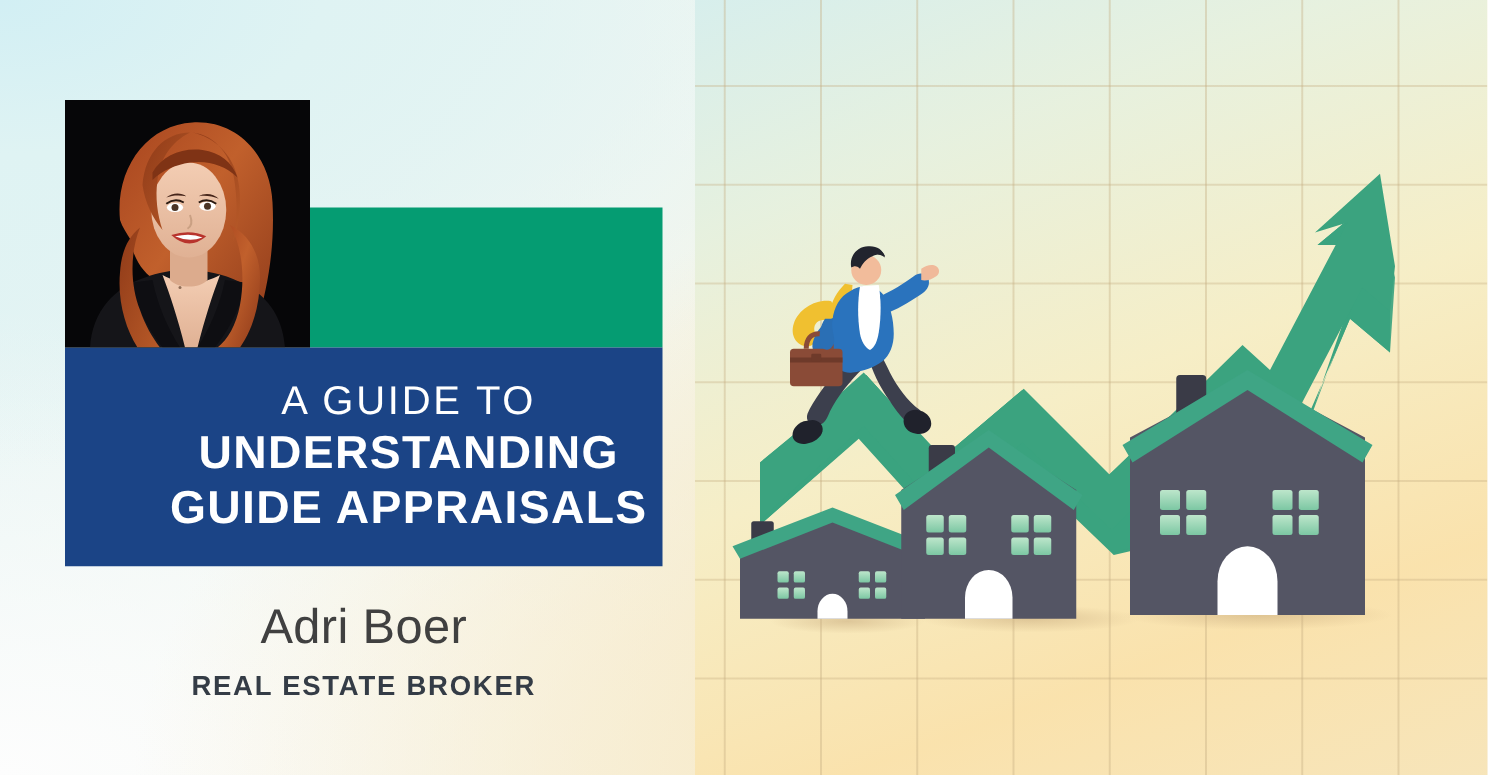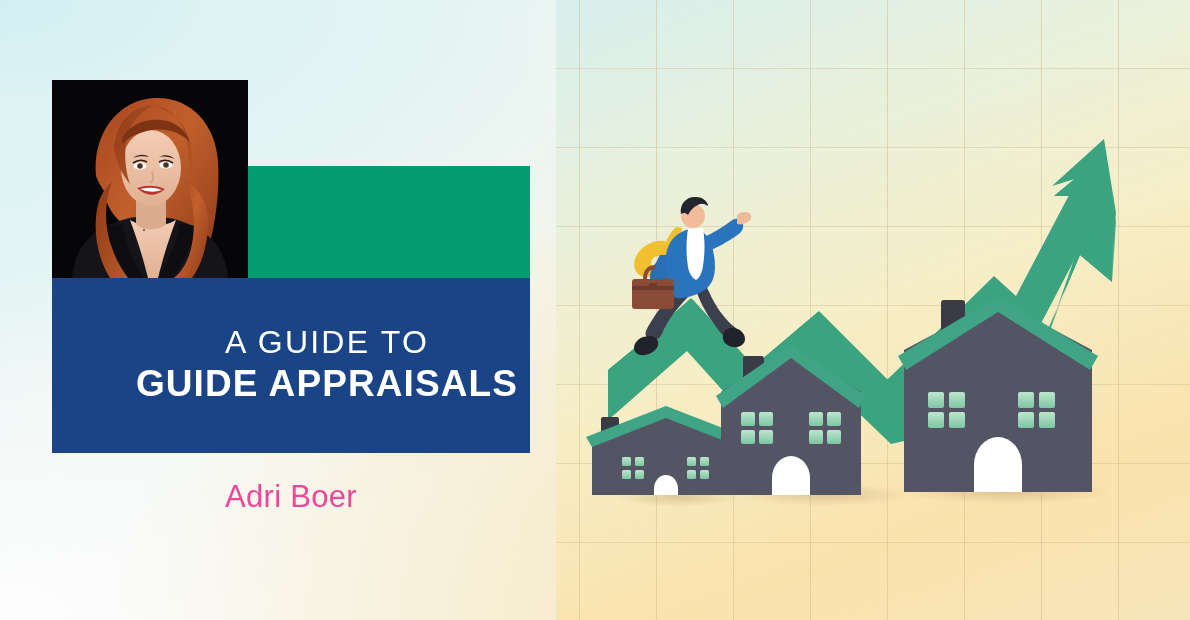--- a/index.html
+++ b/index.html
@@ -69,21 +69,21 @@
     font-size:32px;font-weight:400;letter-spacing:2.2px;line-height:1.18;
   }
   .t-line2,.t-line3{
     font-size:37px;font-weight:700;letter-spacing:1.1px;line-height:1.2;
   }
 
   .byline{
     position:absolute;left:52px;top:478px;width:478px;text-align:center;
   }
   .b-name{
-    font-size:31px;font-weight:400;color:#ec4899;letter-spacing:.3px;
+    font-size:39px;font-weight:400;color:#404040;letter-spacing:.3px;
     line-height:1.25;
   }
   .b-role{
     margin-top:9px;
     font-size:22px;font-weight:700;color:#343c46;letter-spacing:1.4px;
   }
 </style>
 </head>
 <body>
 
@@ -356,20 +356,22 @@
 
       <path d="M85 108 q15 -5 28 1 q-14 12 -28 -1 z" fill="#b8332c"></path>
       <path d="M88 109 q13 -3 22 1 q-11 4 -22 -1 z" fill="#fdfdfd"></path>
 
       <circle cx="92" cy="150" r="1.2" fill="#8f6d57"></circle>
     </svg>
   </div>
 
   <div class="title-wrap">
     <div class="t-line1">A GUIDE TO</div>
+    <div class="t-line2">UNDERSTANDING</div>
     <div class="t-line3">GUIDE APPRAISALS</div>
   </div>
 
   <div class="byline">
     <div class="b-name">Adri Boer</div>
+    <div class="b-role">REAL ESTATE BROKER</div>
   </div>
 
 </div>
 
 </body></html>

